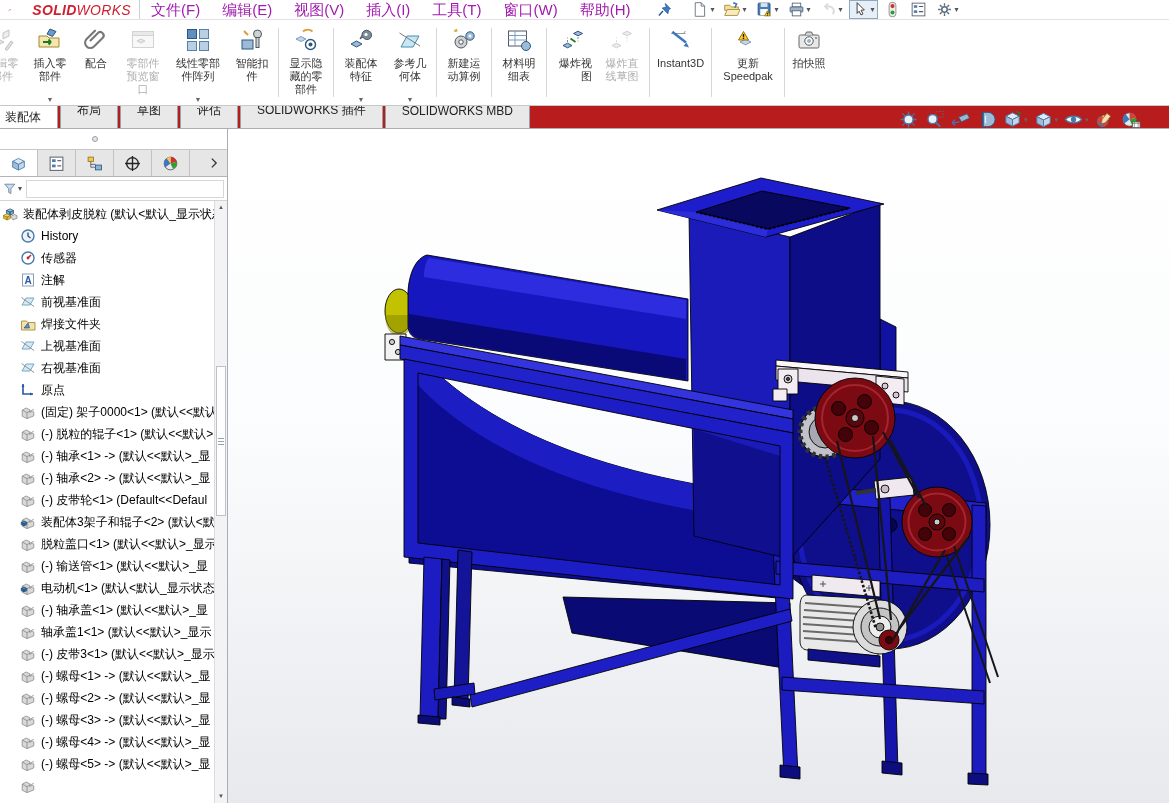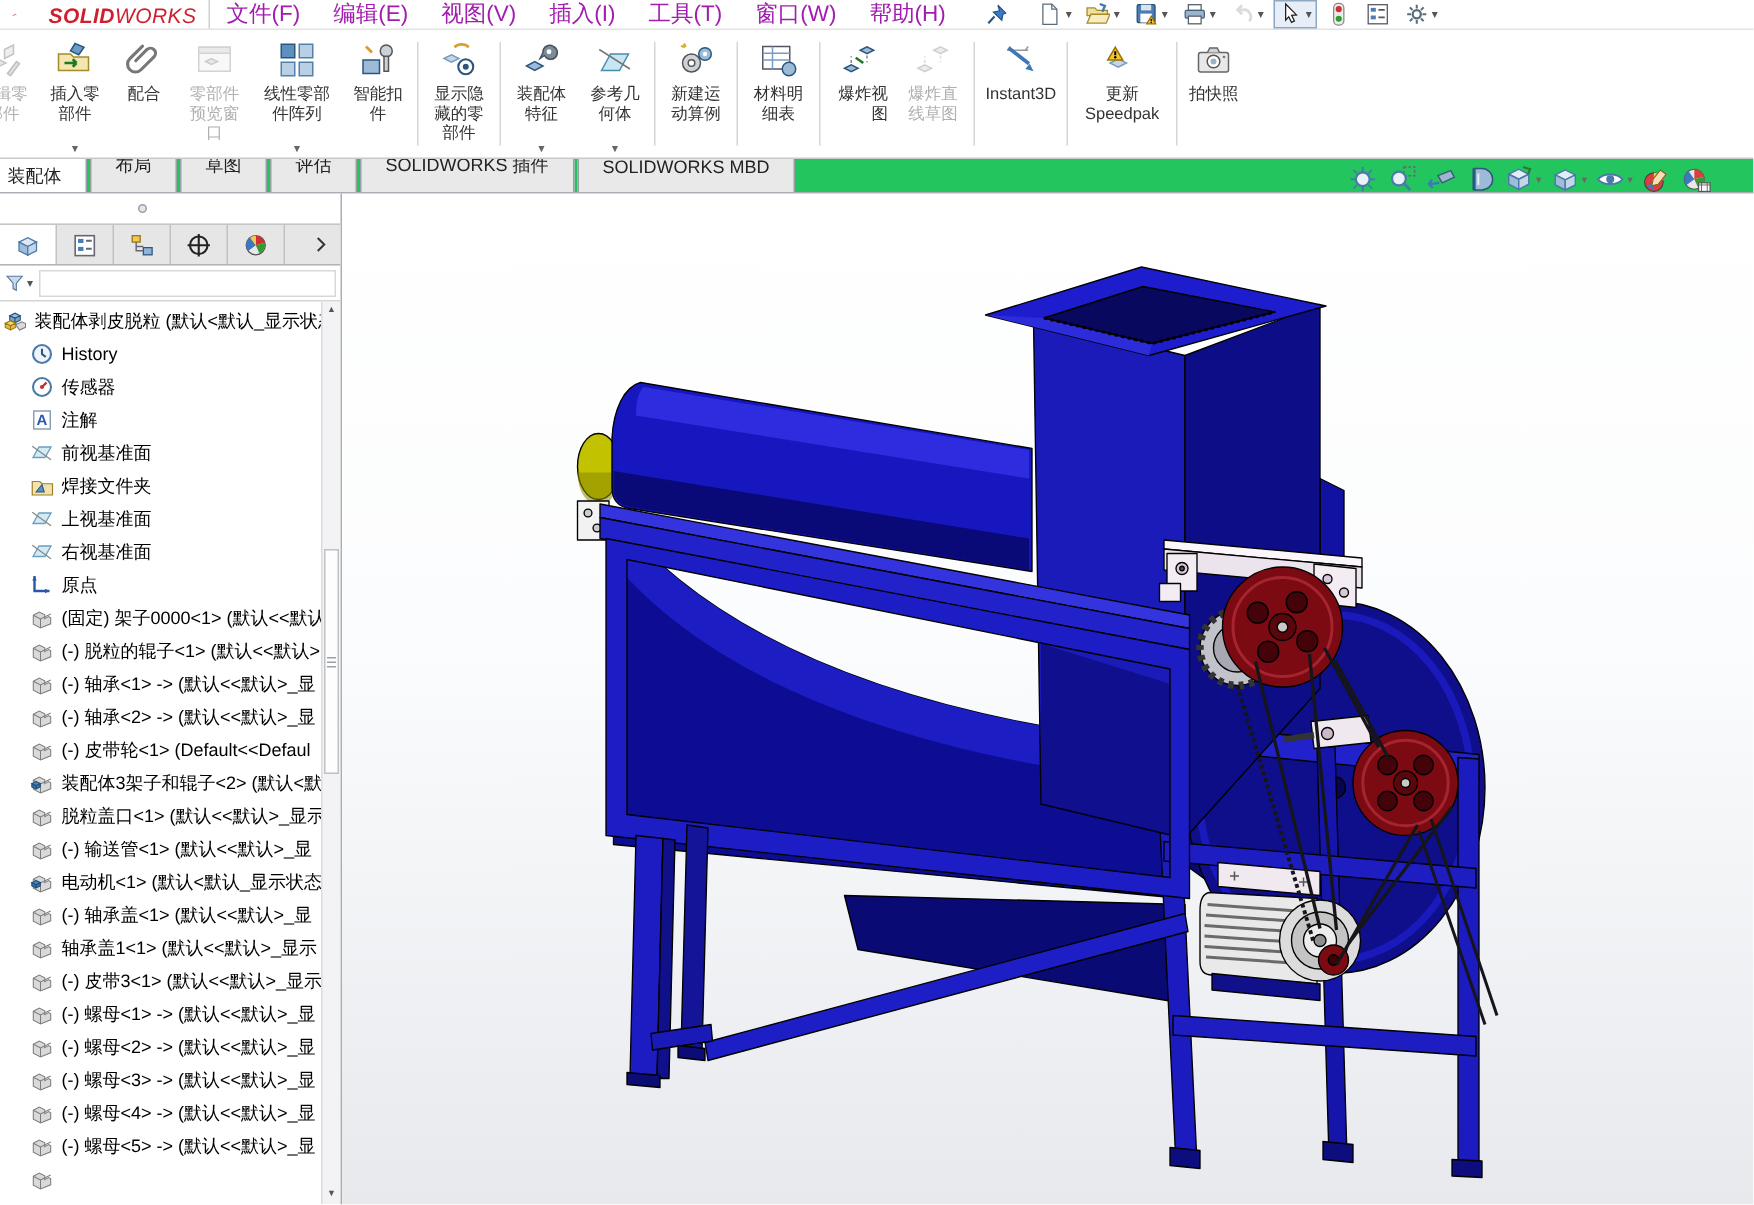--- a/index.html
+++ b/index.html
@@ -26,21 +26,21 @@
           border-bottom:1px solid #c9c9c9;display:flex;align-items:stretch;overflow:hidden}
   .rbtn{display:flex;flex-direction:column;align-items:center;padding:5px 5px 2px;min-width:44px}
   .rbtn .ric{height:30px;display:flex;align-items:center;justify-content:center}
   .rbtn .rlabel{font-size:11px;line-height:1.2;text-align:center;color:#333;margin-top:2px}
   .rbtn .rcar{font-size:7px;color:#666;margin-top:auto;padding-top:2px;line-height:1}
   .rbtn.disabled .rlabel{color:#b0b0b0}
   .rbtn.disabled svg{filter:grayscale(1);opacity:.5}
   .rbtn.truncated{margin-left:-22px}
   .rsep{width:1px;background:#d6d6d6;margin:8px 2px;flex:none}
   
-  .tabbar{position:absolute;left:0;top:106px;width:100%;height:23px;background:#22c55e;
+  .tabbar{position:absolute;left:0;top:106px;width:100%;height:23px;background:#b91c1c;
           border-bottom:1px solid #a9aeb4;display:flex;align-items:flex-end;overflow:hidden}
   .tab{height:36px;display:flex;align-items:center;padding:0 16px;background:#e9e9e9;
        border:1px solid #9aa0a6;border-bottom:none;font-size:12px;color:#222;margin-right:2px;white-space:nowrap}
   .tab:first-child{margin-left:-12px}
   .tab.active{background:#fff;height:23px;position:relative;z-index:2}
   
   .panel{position:absolute;left:0;top:129px;width:228px;bottom:0;background:#fff;
          border-right:1px solid #a9aeb4;display:flex;flex-direction:column;overflow:hidden}
   .splitter{height:20px;position:relative}
   .splitter .dot{position:absolute;left:92px;top:7px;width:6px;height:6px;border-radius:50%;

